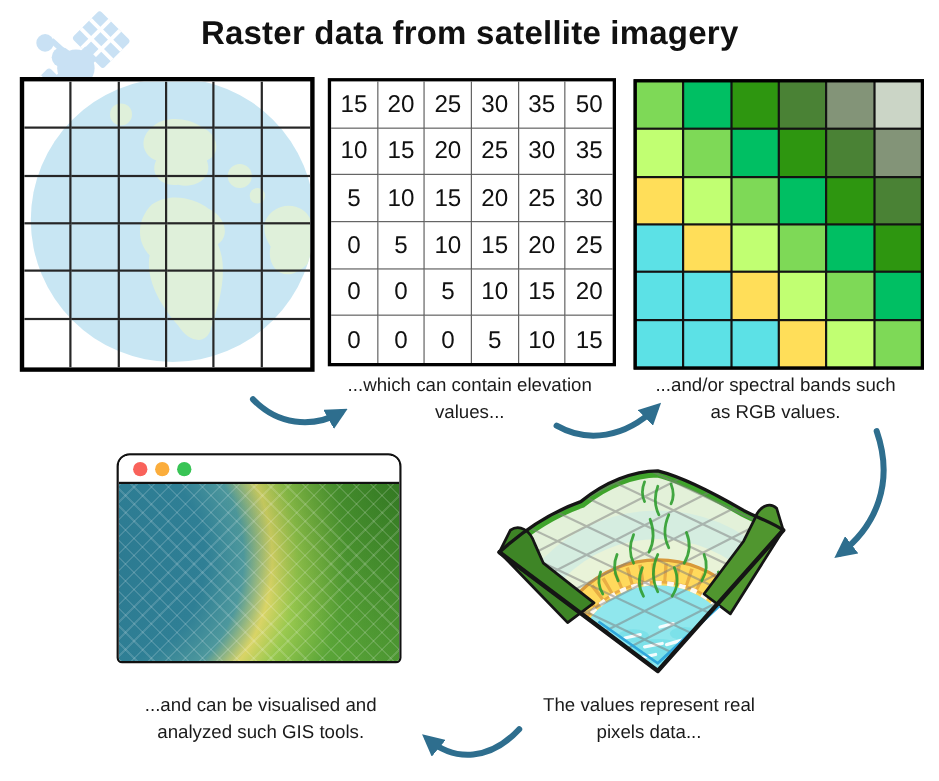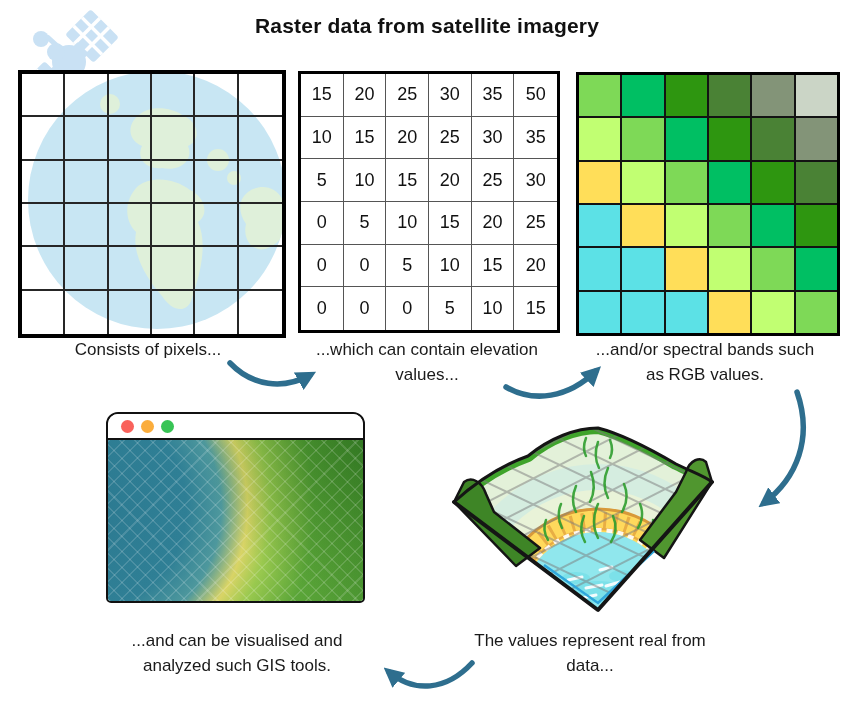--- a/index.html
+++ b/index.html
@@ -1,33 +1,33 @@
 <!DOCTYPE html>
 <html style="--arrow: #2E6E8E;"><head>
 <meta charset="utf-8">
 <style>
   html,body{margin:0;padding:0;background:#fff;}
   #stage{position:relative;width:854px;height:710px;background:#fff;overflow:hidden;
          font-family:"Liberation Sans",sans-serif;color:#111;}
   .title{position:absolute;left:0;right:0;top:14px;text-align:center;
-         font-size:21px;font-weight:bold;letter-spacing:.2px;}
+         font-size:30px;font-weight:bold;letter-spacing:.2px;}
   
   .pixel-grid{position:absolute;left:18px;top:70px;width:260px;height:260px;
               border:4px solid #000;overflow:hidden;background:#fff;}
   .pixel-grid svg{position:absolute;left:0;top:0;}
   .pg-overlay{position:absolute;inset:0;display:grid;
               grid-template-columns:repeat(6,1fr);grid-template-rows:repeat(6,1fr);}
   .pcell{border-right:2px solid #262626;border-bottom:2px solid #262626;}
   .pcell:nth-child(6n){border-right:none;}
   .pcell:nth-child(n+31){border-bottom:none;}
   
   .value-grid{position:absolute;left:298px;top:71px;width:256px;height:256px;
               border:3px solid #000;display:grid;background:#fff;
               grid-template-columns:repeat(6,1fr);grid-template-rows:repeat(6,1fr);}
-  .ecell{display:flex;align-items:center;justify-content:center;font-size:18px;
+  .ecell{display:flex;align-items:center;justify-content:center;font-size:22px;
          color:#111;border-right:1px solid #555;border-bottom:1px solid #555;}
   .ecell:nth-child(6n){border-right:none;}
   .ecell:nth-child(n+31){border-bottom:none;}
   
   .color-grid{position:absolute;left:576px;top:72px;width:258px;height:258px;
               border:3px solid #000;display:grid;gap:2px;background:#131313;
               grid-template-columns:repeat(6,1fr);grid-template-rows:repeat(6,1fr);}
   
   .caption{position:absolute;text-align:center;font-size:17px;line-height:25px;color:#1a1a1a;}
   .cap-pixels{left:18px;top:337px;width:260px;}
@@ -224,21 +224,20 @@
       <div style="background: rgb(126, 217, 87);"></div>
       <div style="background: rgb(0, 191, 99);"></div>
       <div style="background: rgb(92, 225, 230);"></div>
       <div style="background: rgb(92, 225, 230);"></div>
       <div style="background: rgb(92, 225, 230);"></div>
       <div style="background: rgb(255, 222, 89);"></div>
       <div style="background: rgb(193, 255, 114);"></div>
       <div style="background: rgb(126, 217, 87);"></div>
     </div>
 
-  <div class="caption cap-pixels">Consists of pixels...</div>
   <div class="caption cap-elev">...which can contain elevation values...</div>
   <div class="caption cap-spec">...and/or spectral bands such as RGB values.</div>
 
   <div class="browser">
     <div class="titlebar">
       <span class="dot" style="background: rgb(249, 98, 91);"></span>
       <span class="dot" style="background: rgb(251, 173, 60);"></span>
       <span class="dot" style="background: rgb(56, 196, 85);"></span>
     </div>
     <div class="browser-content"></div>
@@ -308,21 +307,21 @@
       </g>
     </g>
     <path d="M6,82 L16,62 C24,56 34,62 38,74 L46,92 L92,128 L68,146 Z" fill="#3E8526" stroke="#151515" stroke-width="2.5" stroke-linejoin="round"></path>
     <path d="M264,62 L258,42 C252,36 242,40 238,52 L228,72 L192,120 L216,138 Z" fill="#50962F" stroke="#151515" stroke-width="2.5" stroke-linejoin="round"></path>
     <path d="M6,82 C28,62 52,46 80,36 C102,18 128,8 150,8 C174,14 204,30 228,44 C244,52 256,56 264,62" fill="none" stroke="#151515" stroke-width="3" stroke-linecap="round"></path>
     <path d="M96,145 L150,183 L206,131" fill="none" stroke="#2FA7DB" stroke-width="2.5"></path>
     <path d="M6,82 L150,190 L264,62" fill="none" stroke="#151515" stroke-width="4" stroke-linejoin="round" stroke-linecap="round"></path>
   </svg>
 
   <div class="caption cap-gis">...and can be visualised and analyzed such GIS tools.</div>
-  <div class="caption cap-real">The values represent real from data...</div>
+  <div class="caption cap-real">The values represent real pixels data...</div>
 
   <svg class="arrows" width="854" height="710" viewBox="0 0 854 710">
     <defs>
       <marker id="ah" viewBox="0 0 10 10" refX="6.5" refY="5" markerWidth="3.6" markerHeight="3.6" orient="auto">
         <path d="M0,0 L10,5 L0,10 Z" style="fill:var(--arrow,#2E6E8E)"></path>
       </marker>
     </defs>
     <path class="curve" marker-end="url(#ah)" d="M230,363 C252,386 283,390 310,375"></path>
     <path class="curve" marker-end="url(#ah)" d="M506,387 C534,403 568,398 596,371"></path>
     <path class="curve" marker-end="url(#ah)" d="M797,392 C813,438 797,478 764,503"></path>

